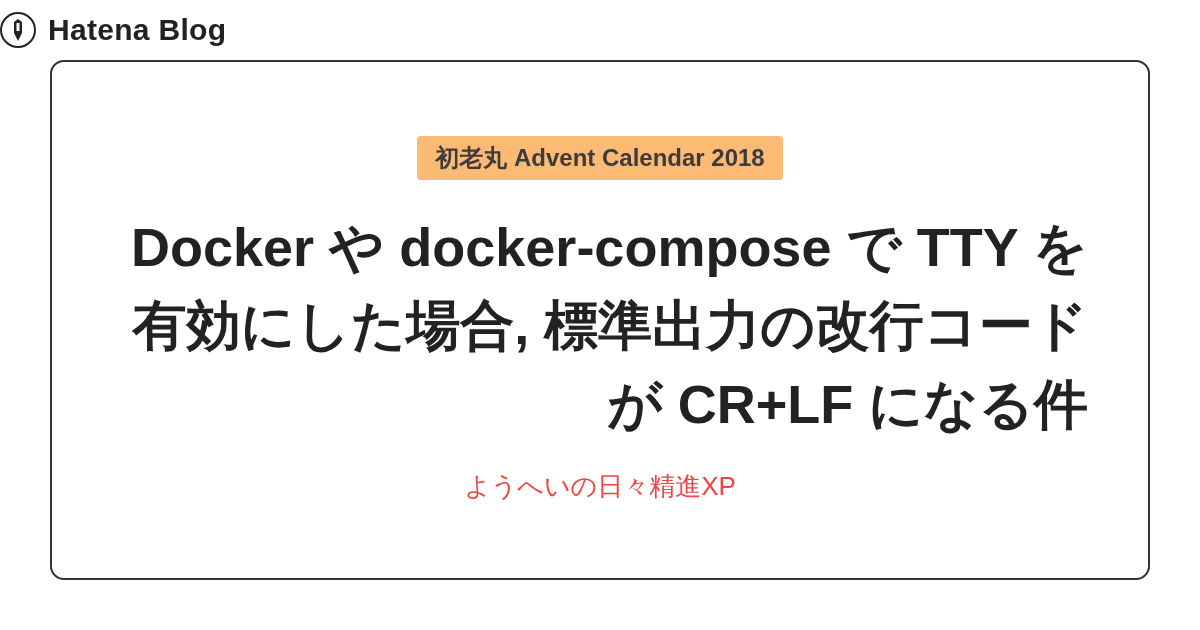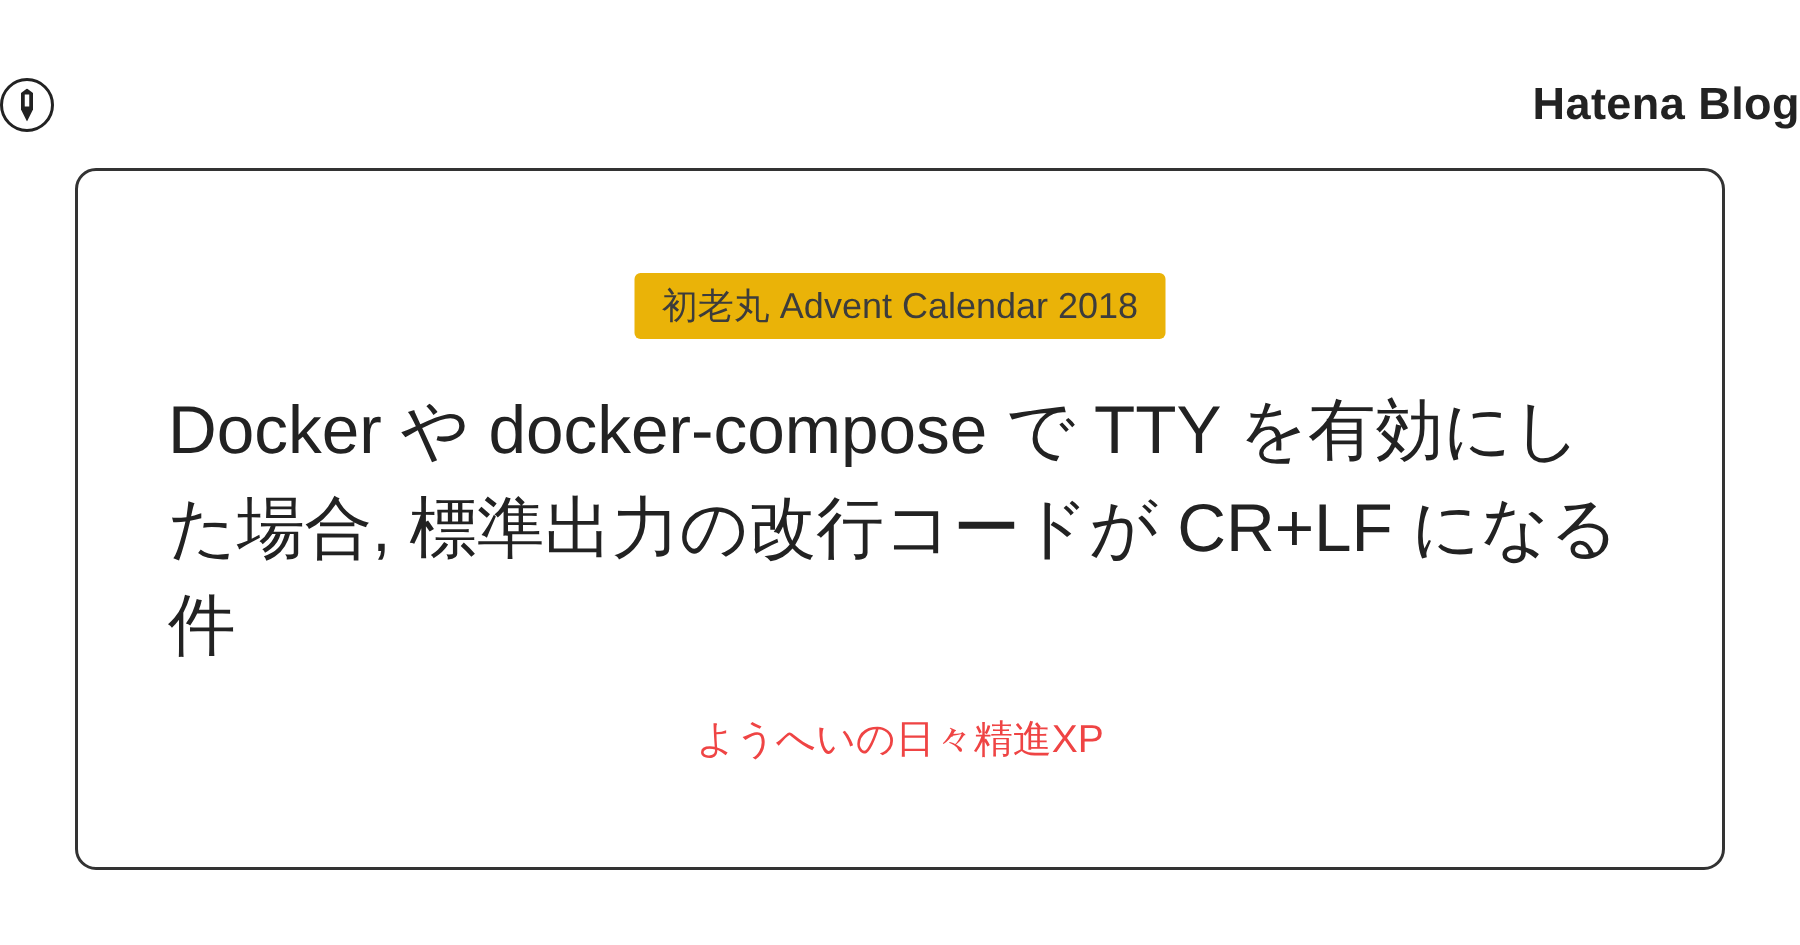--- a/index.html
+++ b/index.html
@@ -6,26 +6,25 @@
   body {
     width: 1200px;
     height: 630px;
     background: #fff;
     font-family: -apple-system, BlinkMacSystemFont, "Segoe UI", "Hiragino Sans", "Hiragino Kaku Gothic ProN", Meiryo, sans-serif;
     display: flex;
     flex-direction: column;
     overflow: hidden;
   }
   .header {
-    height: 84px;
+    height: 60px;
     display: flex;
     align-items: center;
-    justify-content: space-between;
+    justify-content: flex-start;
     gap: 12px;
-    margin-top: 28px;
   }
   .logo-icon {
     width: 36px;
     height: 36px;
     border: 2.5px solid #222;
     border-radius: 50%;
     display: flex;
     align-items: center;
     justify-content: center;
   }
@@ -46,33 +45,33 @@
     align-items: center;
     justify-content: center;
     padding: 40px 60px;
   }
   .tags {
     display: flex;
     gap: 16px;
     margin-bottom: 28px;
   }
   .tag {
-    background: #eab308;
+    background: #fdba74;
     color: #3c3c3c;
     font-size: 24px;
-    font-weight: 400;
+    font-weight: 700;
     padding: 6px 18px;
     border-radius: 4px;
     text-align: right;
   }
   .title {
-    font-size: 45px;
-    font-weight: 400;
+    font-size: 54px;
+    font-weight: 700;
     color: #222;
-    text-align: left;
+    text-align: right;
     line-height: 1.45;
     margin-bottom: 26px;
   }
   .subtitle {
     font-size: 26px;
     color: #ef4444;
     font-weight: 500;
   }
 </style>
 </head>

